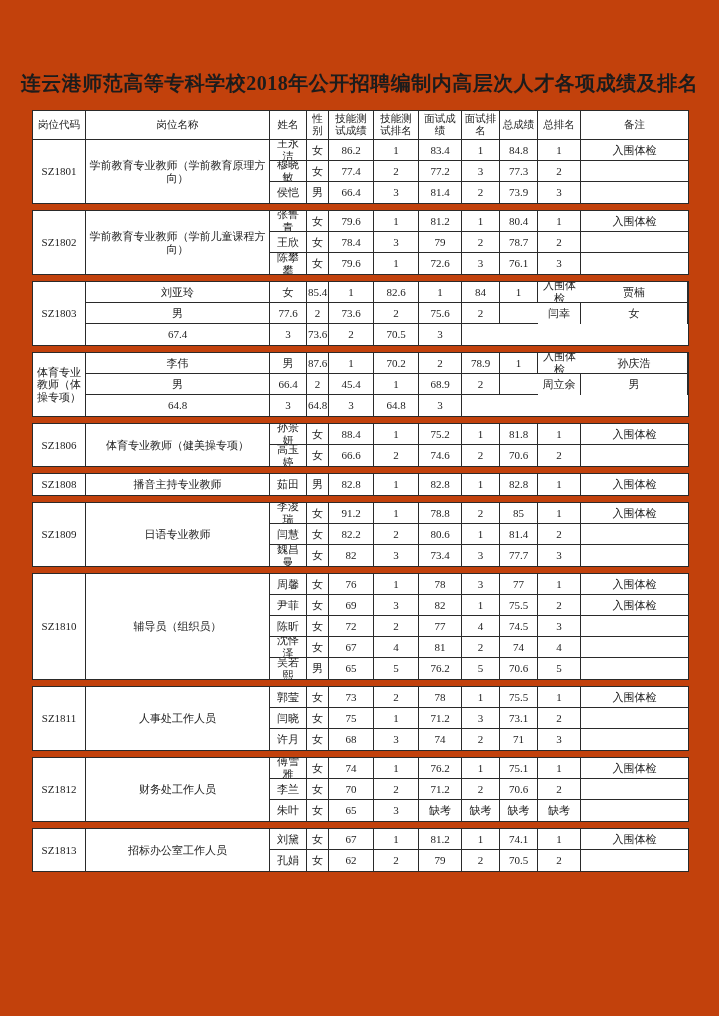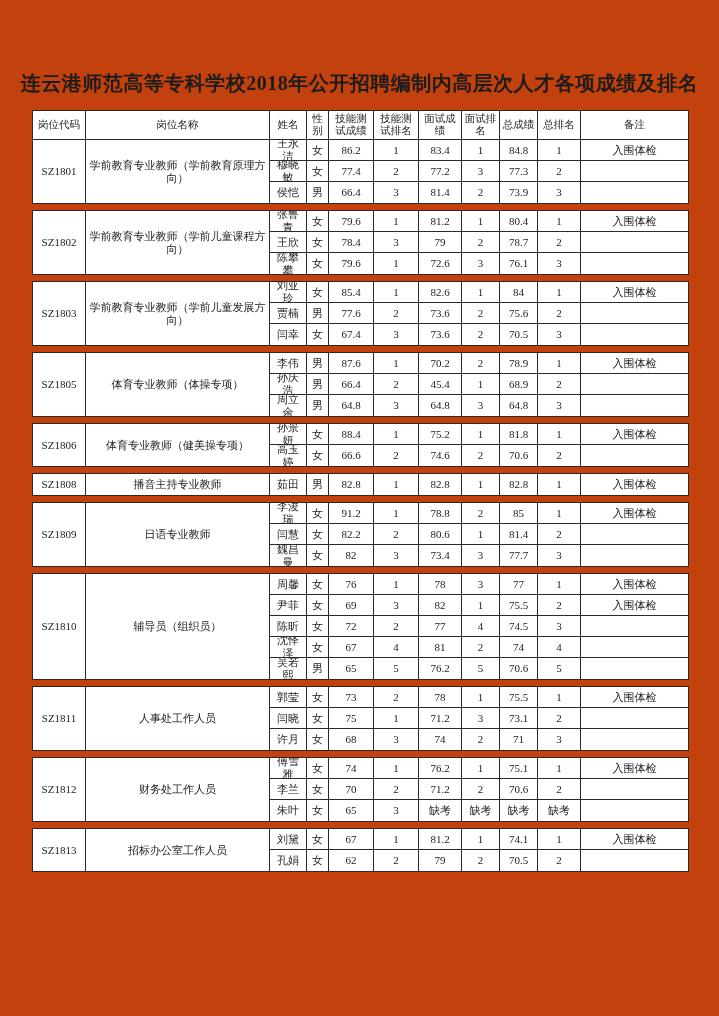--- a/index.html
+++ b/index.html
@@ -128,21 +128,20 @@
           <div class="cell  lastrow">79.6</div>
           <div class="cell  lastrow">1</div>
           <div class="cell  lastrow">72.6</div>
           <div class="cell  lastrow">3</div>
           <div class="cell  lastrow">76.1</div>
           <div class="cell  lastrow">3</div>
           <div class="cell lastcol lastrow"></div>
         </div>
         <div class="grid section">
           <div class="cell lastrow" style="grid-row: span 3;">SZ1803</div>
-          <div class="cell lastrow" style="grid-row: span 3;">学前教育专业教师（学前儿童发展方向）</div>
           <div class="cell">刘亚玲</div>
           <div class="cell">女</div>
           <div class="cell">85.4</div>
           <div class="cell">1</div>
           <div class="cell">82.6</div>
           <div class="cell">1</div>
           <div class="cell">84</div>
           <div class="cell">1</div>
           <div class="cell lastcol">入围体检</div>
           <div class="cell">贾楠</div>
@@ -158,21 +157,20 @@
           <div class="cell  lastrow">女</div>
           <div class="cell  lastrow">67.4</div>
           <div class="cell  lastrow">3</div>
           <div class="cell  lastrow">73.6</div>
           <div class="cell  lastrow">2</div>
           <div class="cell  lastrow">70.5</div>
           <div class="cell  lastrow">3</div>
           <div class="cell lastcol lastrow"></div>
         </div>
         <div class="grid section">
-          <div class="cell lastrow" style="grid-row: span 3;">SZ1805</div>
           <div class="cell lastrow" style="grid-row: span 3;">体育专业教师（体操专项）</div>
           <div class="cell">李伟</div>
           <div class="cell">男</div>
           <div class="cell">87.6</div>
           <div class="cell">1</div>
           <div class="cell">70.2</div>
           <div class="cell">2</div>
           <div class="cell">78.9</div>
           <div class="cell">1</div>
           <div class="cell lastcol">入围体检</div>

